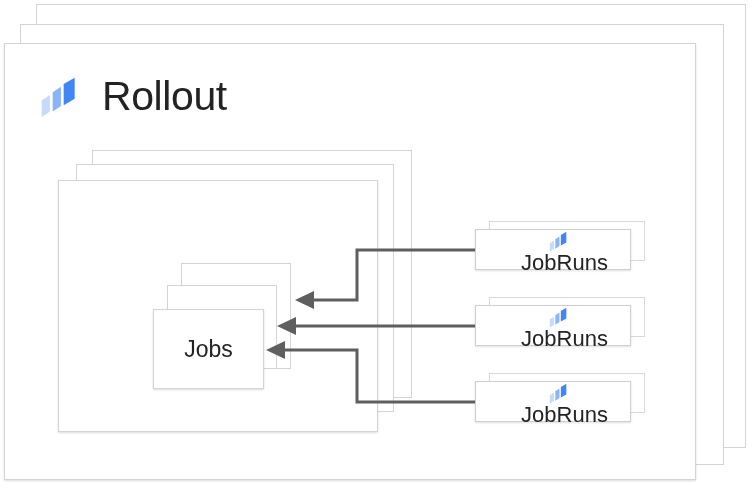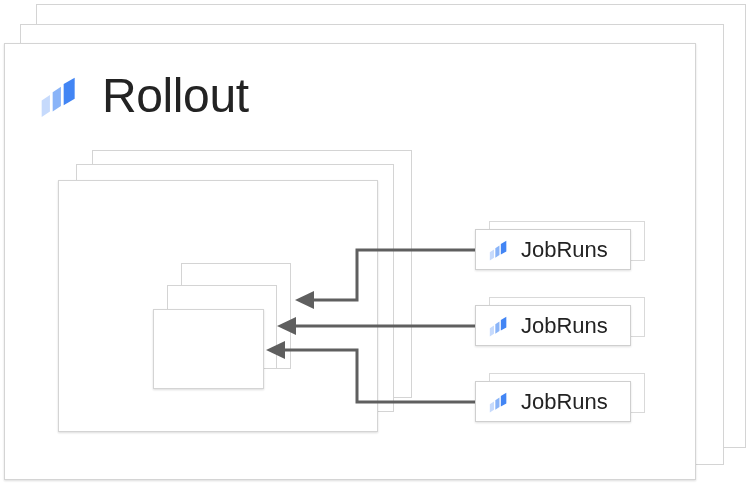--- a/index.html
+++ b/index.html
@@ -41,21 +41,21 @@
   .rollout-title-row {
     position: absolute;
     left: 38px;
     top: 66px;
     height: 60px;
     display: flex;
     align-items: center;
     z-index: 12;
   }
   .rollout-title-text {
-    font-size: 48px;
+    font-size: 41px;
     font-weight: 400;
     color: #232323;
     letter-spacing: -0.4px;
     margin-left: 20px;
     line-height: 1;
     white-space: nowrap;
   }
   .logo-lg { width: 44px; height: 44px; display:block; }
   .logo-sm { width: 22px; height: 22px; display:block; flex: 0 0 auto; }
 
@@ -114,20 +114,21 @@
     top: 0px;
     width: 156px;
     height: 41px;
     background: #ffffff;
     border: 1px solid #cfcfcf;
     box-sizing: border-box;
     display: flex;
     align-items: center;
     padding-left: 12px;
     box-shadow: 0 1px 2px rgba(0,0,0,0.12);
+    flex-direction: column;
   }
   .jobrun-label {
     font-size: 22px;
     color: #232323;
     margin-left: 11px;
     line-height: 1;
     white-space: nowrap;
   }
 
   .jr-1 { left: 475px; top: 229px; width: 172px; height: 50px; }
@@ -165,20 +166,21 @@
 
   <div class="card phases-back2"></div>
   <div class="card phases-back1"></div>
   <div class="card phases-front shadowed"></div>
 
 
   <div class="card jobs-back2"></div>
   <div class="card jobs-back1"></div>
   <div class="card jobs-front shadowed"></div>
 
+  <div class="jobs-label">Jobs</div>
 
   <svg id="connectors" viewBox="0 0 752 491" xmlns="http://www.w3.org/2000/svg">
 
     <g>
       <path d="M 475 250 L 357 250 L 357 300 L 305 300" fill="none" stroke="#5f5f5f" stroke-width="3"></path>
       <polygon points="295,300 314,291 314,309" fill="#5f5f5f"></polygon>
     </g>
 
     <g>
       <path d="M 475 326 L 287 326" fill="none" stroke="#5f5f5f" stroke-width="3"></path>

